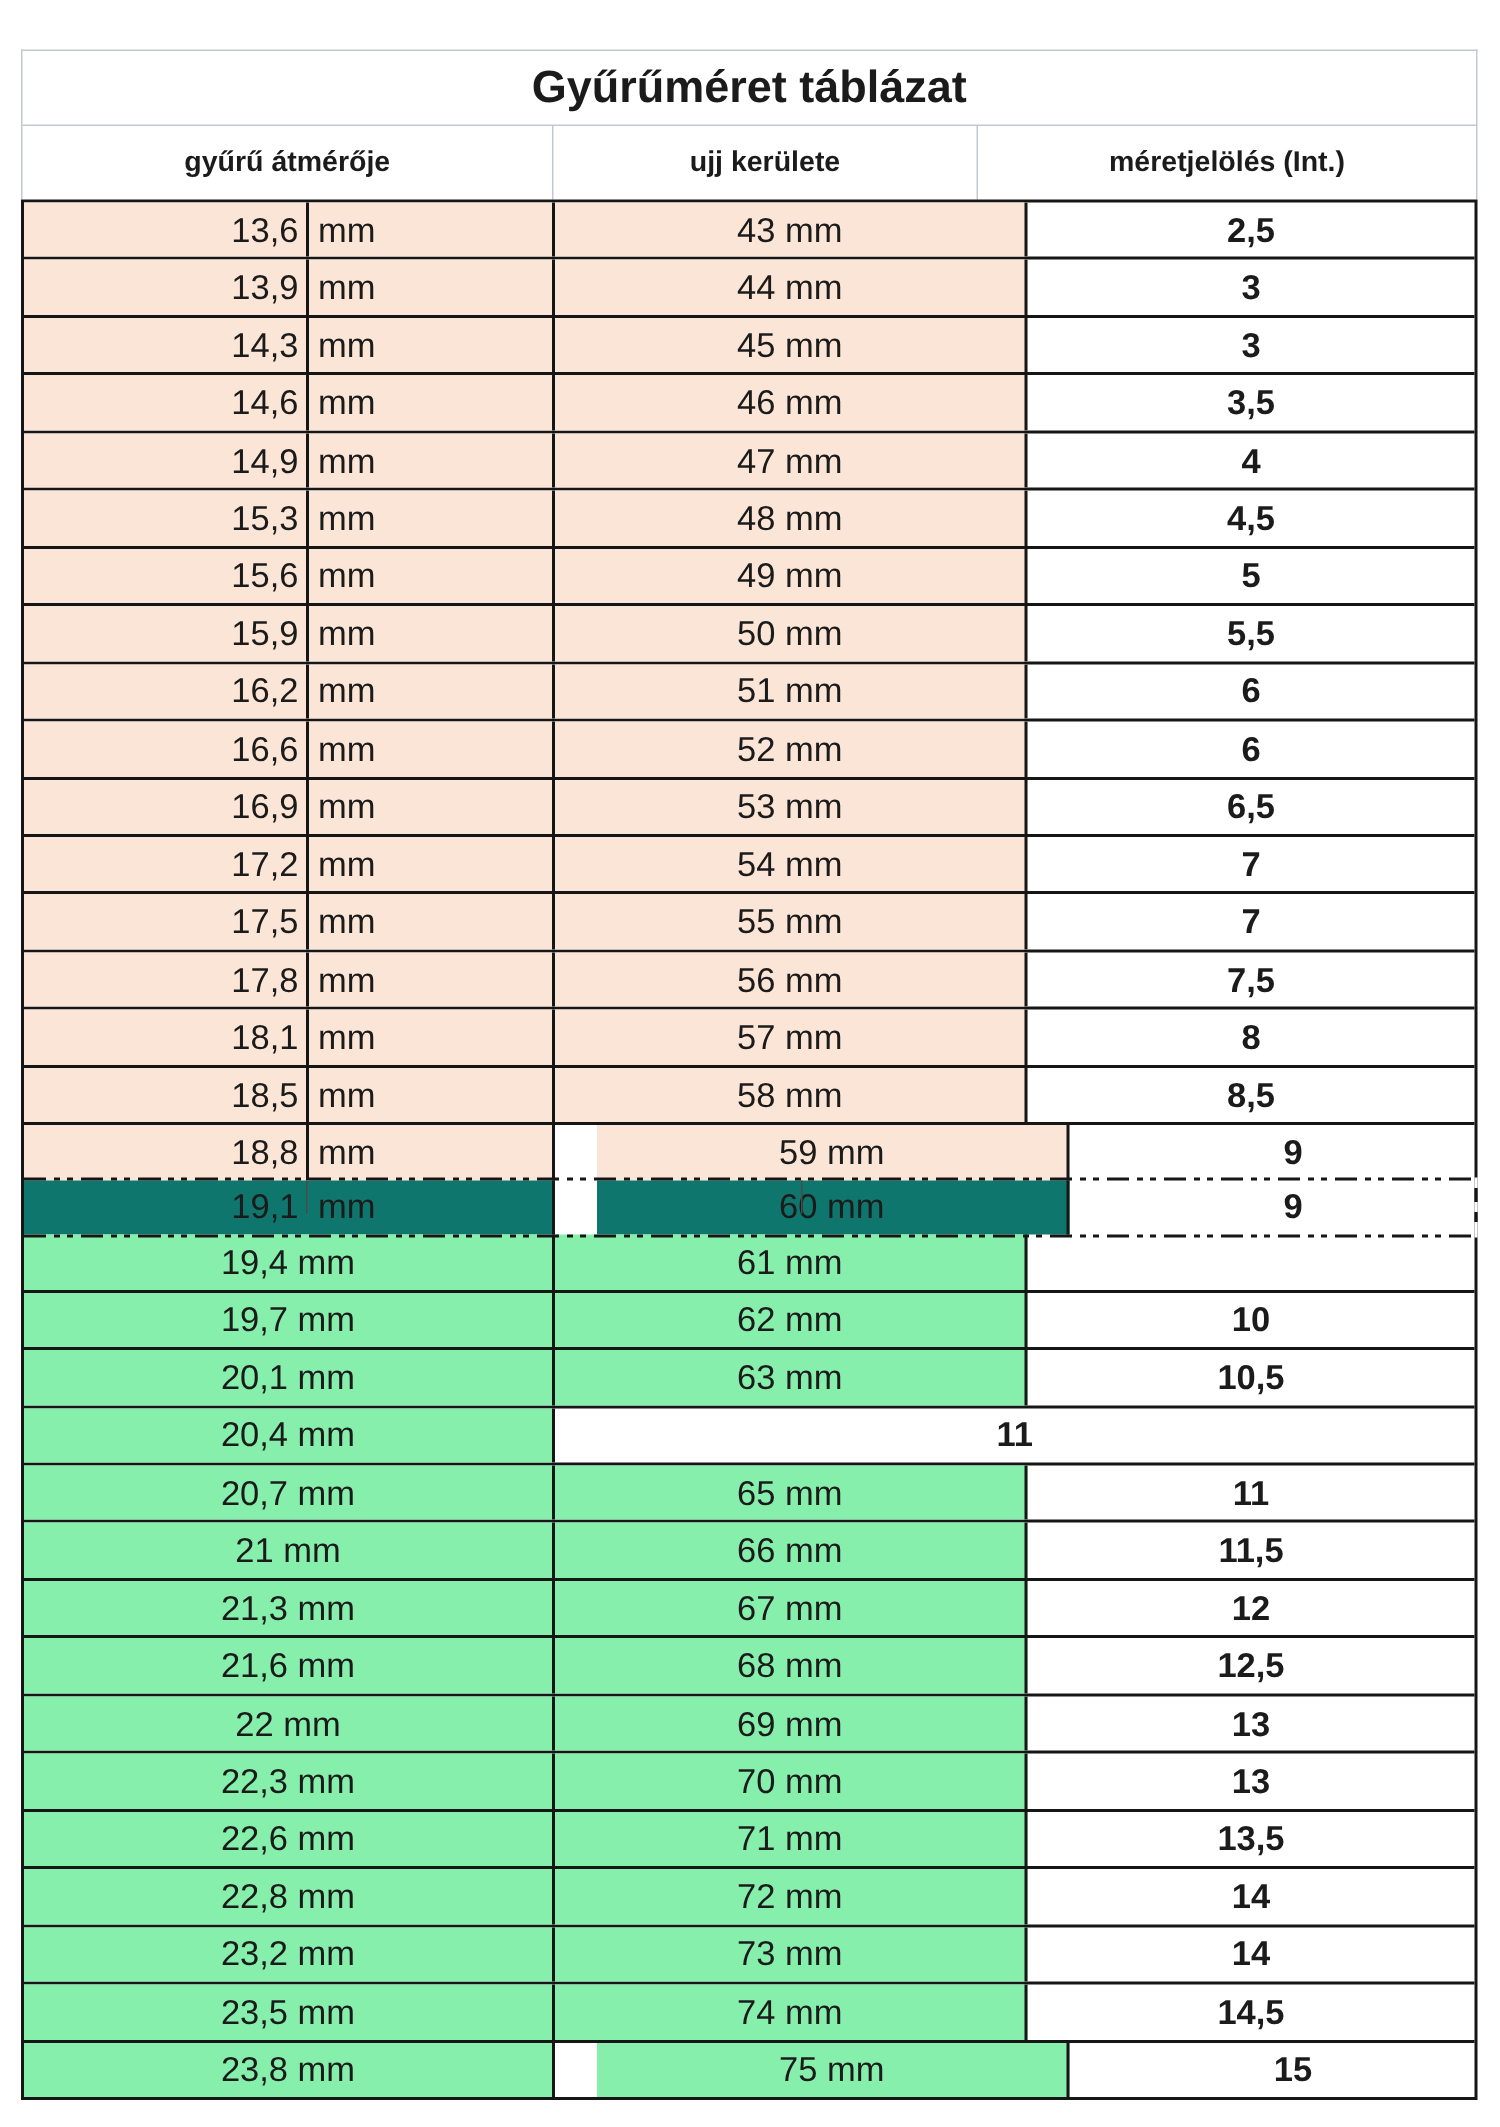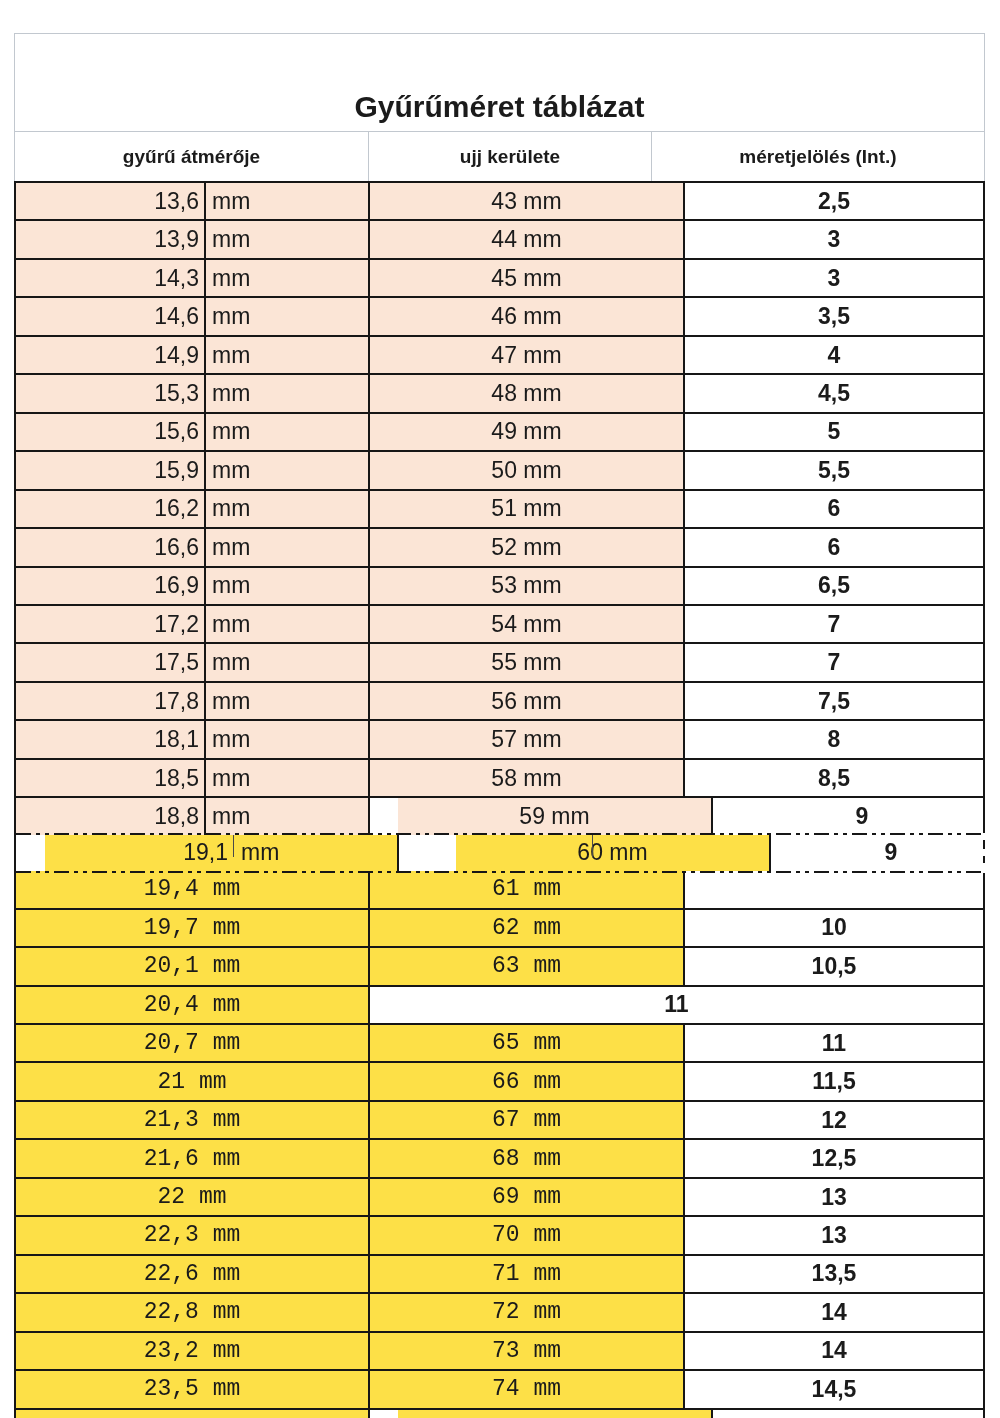--- a/index.html
+++ b/index.html
@@ -10,21 +10,21 @@
     color:#1b1b1b;
     position:relative;
     overflow:hidden;
   }
   .table-wrap { position:absolute; left:14px; top:33px; width:971px; }
 
   
   .head-zone { border:1px solid #c2c8cf; border-bottom:0; box-sizing:border-box; }
   .title-row {
     height:49px; display:flex; align-items:center; justify-content:center;
-    font-size:30px; font-weight:700; border-bottom:1px solid #c2c8cf;margin-top:48px;
+    font-size:30px; font-weight:700; border-bottom:1px solid #c2c8cf;
   }
   .header-row { height:49px; display:flex; }
   .hcell { display:flex; align-items:center; justify-content:center;
            font-size:19px; font-weight:700; box-sizing:border-box; }
   .h1 { width:354px; border-right:1px solid #c2c8cf; }
   .h2 { width:283px; border-right:1px solid #c2c8cf; }
   .h3 { flex:1; }
 
   
   .data-zone {
@@ -33,22 +33,22 @@
   }
   .row { flex:1 1 0; display:flex; border-bottom:2px solid #161616; position:relative; min-height:0; }
   .row:last-child, .row.no-bottom, .row.highlight { border-bottom:none;gap:28px; }
 
   .cell { display:flex; align-items:center; font-size:23px; box-sizing:border-box; min-height:0; }
   .c1 { width:354px; border-right:2px solid #161616; position:relative; }
   .c2 { width:315px; border-right:2px solid #161616; justify-content:center; position:relative; }
   .c3 { flex:1; justify-content:center; font-weight:700;border-radius:10px; }
 
   .peach .c1, .peach .c2 { background:#fbe5d6; }
-  .blue  .c1, .blue  .c2 { background:#fde047;font-family:Liberation Mono, monospace; }
-  .highlight .c1, .highlight .c2 { background:#fde047;margin-left:29px; }
+  .blue  .c1, .blue  .c2 { background:#86efac; }
+  .highlight .c1, .highlight .c2 { background:#0f766e; }
 
   
   .num {
     width:190px; box-sizing:border-box; align-self:stretch;
     display:flex; align-items:center; justify-content:flex-end;
     padding-right:5px; border-right:2px solid #161616;
   }
   .unit { padding-left:6px; }
   .single { width:100%; text-align:center; }
 

